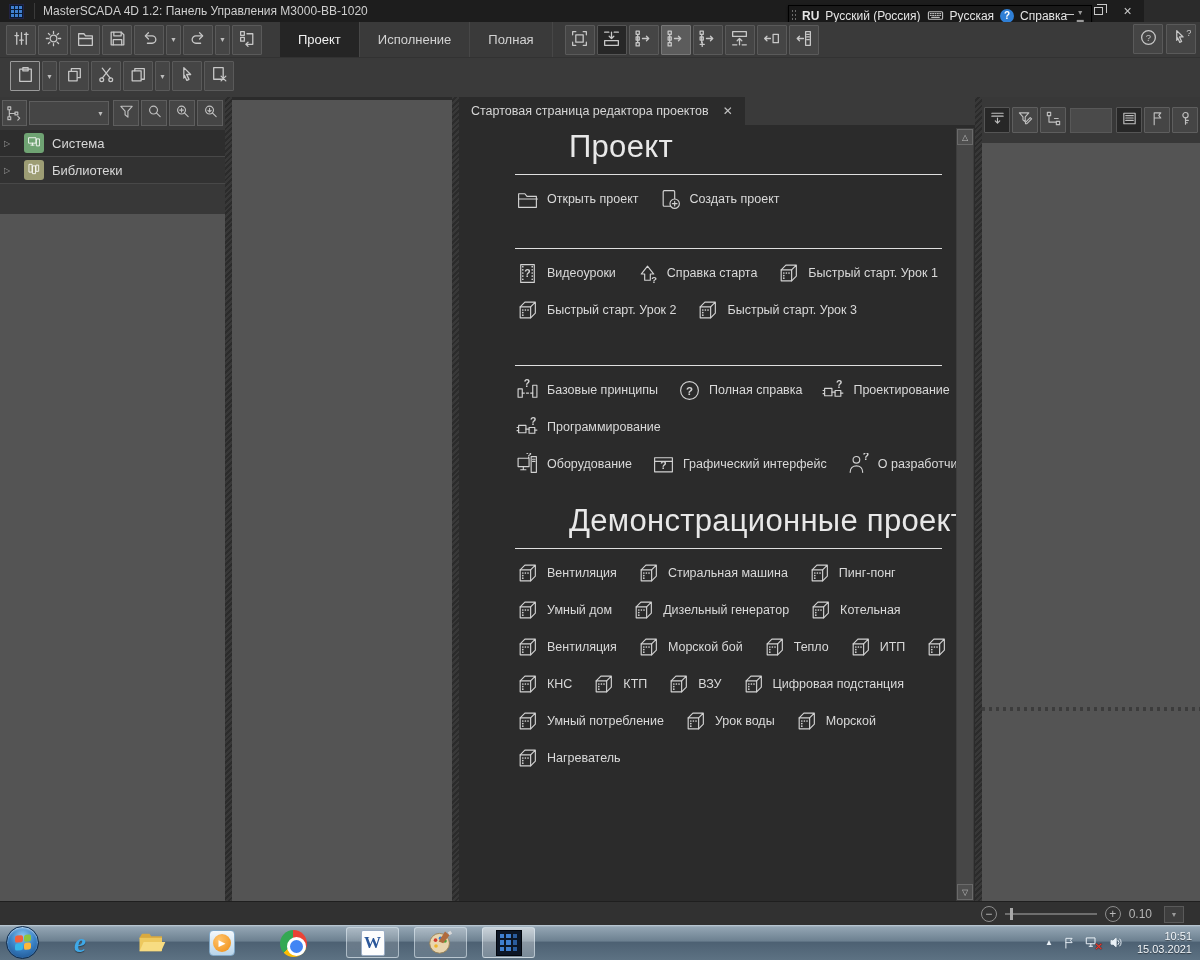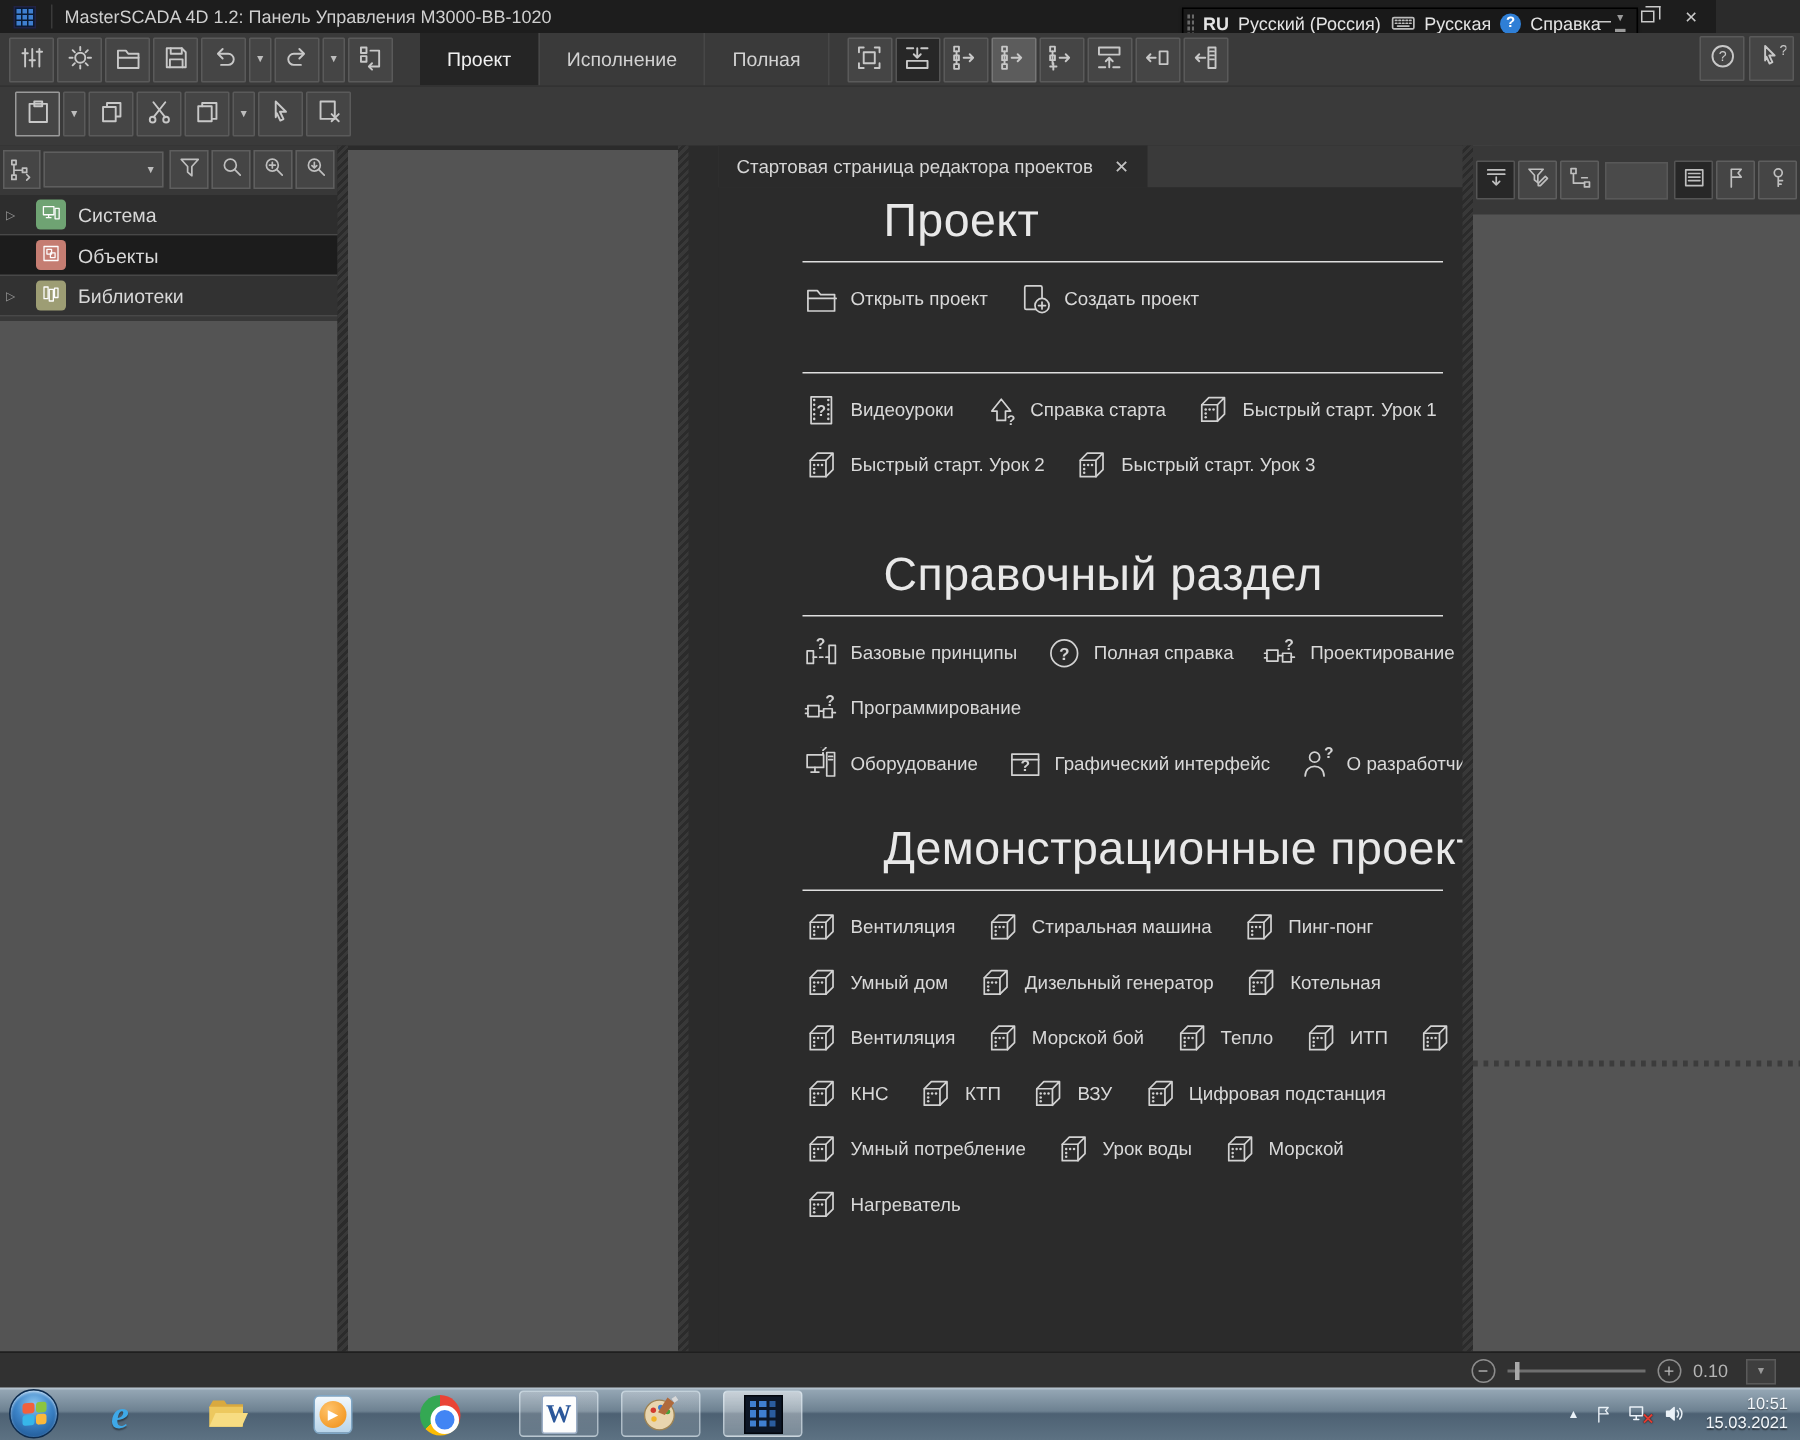--- a/index.html
+++ b/index.html
@@ -61,21 +61,21 @@
   .tree-row.selected { background:#1c1c1c; }
   .tree-row.shade { background:#323232; }
   .tw-arrow { width:12px; font-size:8px; color:#9a9a9a; }
   .tree-ico { width:20px; height:20px; border-radius:3px; margin:0 8px 0 8px; display:flex; align-items:center; justify-content:center; color:#fff; }
   .tree-ico svg { width:14px; height:14px; stroke:#fdfdfd; stroke-width:1.1; }
   .tree-label { font-size:13px; color:#d8d8d8; }
   #left-body { position:absolute; left:0; top:117px; width:225px; bottom:0; background:#545454; }
   
   #middle-panel { position:absolute; left:232px; top:3px; width:220px; bottom:0; background:#545454; }
   
-  #doc-area { position:absolute; left:479px; top:0; width:516px; height:100%; }
+  #doc-area { position:absolute; left:459px; top:0; width:516px; height:100%; }
   #tabstrip { height:28px; background:#3a3a3a; display:flex; }
   #doc-tab { display:flex; align-items:center; gap:14px; background:#2b2b2b; padding:0 12px; font-size:12.5px; color:#d6d6d6; }
   #doc-tab .close-x { font-size:12px; color:#c2c2c2; }
   #doc-content { position:absolute; left:0; top:28px; width:498px; bottom:0; background:#2b2b2b; overflow:hidden; }
   .section h2 { margin-left:110px; font-size:31px; font-weight:normal; color:#e8e8e8; white-space:nowrap; letter-spacing:.3px; }
   .rule { height:1px; background:rgba(255,255,255,.85); margin:9px 15px 0 56px; }
   .link-row { display:flex; align-items:center; column-gap:20px; margin:11px 0 0 57px; height:26px; white-space:nowrap; }
   .slink { display:flex; align-items:center; gap:8px; color:#d9d9d9; font-size:12.5px; }
   .slink .ic { width:23px; height:23px; color:#d2d2d2; }
   .slink .ic svg { width:23px; height:23px; stroke-width:1.1; }
@@ -393,31 +393,20 @@
             <span class="tw-arrow">▷</span>
             <span class="tree-ico" style="background: rgb(111, 163, 115);">
               <span class="ic "><svg viewBox="0 0 18 18">
                   <rect x="2.5" y="3.5" width="9" height="7"></rect>
                   <path d="M5 13h4M7 10.5V13"></path>
                   <rect x="12.5" y="5" width="3.5" height="9"></rect>
                 </svg></span>
             </span>
             <span class="tree-label">Система</span>
           </div>
-          <div class="tree-row selected">
-            <span class="tw-arrow"></span>
-            <span class="tree-ico" style="background: rgb(197, 125, 114);">
-              <span class="ic "><svg viewBox="0 0 18 18">
-                  <rect x="3" y="3" width="12" height="12"></rect>
-                  <rect x="5.5" y="5.5" width="4" height="4"></rect>
-                  <rect x="8.5" y="8.5" width="4" height="4"></rect>
-                </svg></span>
-            </span>
-            <span class="tree-label">Объекты</span>
-          </div>
           <div class="tree-row shade">
             <span class="tw-arrow">▷</span>
             <span class="tree-ico" style="background: rgb(157, 157, 116);">
               <span class="ic "><svg viewBox="0 0 18 18">
                   <rect x="3" y="3" width="3.5" height="10"></rect>
                   <rect x="7.5" y="5" width="3.5" height="10"></rect>
                   <rect x="12" y="4" width="3" height="8"></rect>
                 </svg></span>
             </span>
             <span class="tree-label">Библиотеки</span>
@@ -517,21 +506,20 @@
                       <circle cx="11.5" cy="10.5" r=".8"></circle>
                       <circle cx="6.5" cy="13" r=".8"></circle>
                       <circle cx="6.5" cy="15.5" r=".8"></circle>
                     </g>
                   </svg></span>
                 <span>Быстрый старт. Урок 3</span>
               </div>
             </div>
           </div>
           <div class="section" style="margin-top: 42px;">
-            <h2>Справочный раздел</h2>
             <div class="rule"></div>
             <div class="link-row">
               <div class="slink">
                 <span class="ic "><svg viewBox="0 0 22 22">
                     <rect x="2" y="9.5" width="4" height="8"></rect>
                     <rect x="16" y="6" width="4" height="11.5"></rect>
                     <path d="M6 13.5h10" stroke-dasharray="2 2"></path>
                     <text x="7.5" y="8" font-size="10" font-weight="bold">?</text>
                   </svg></span>
                 <span>Базовые принципы</span>

